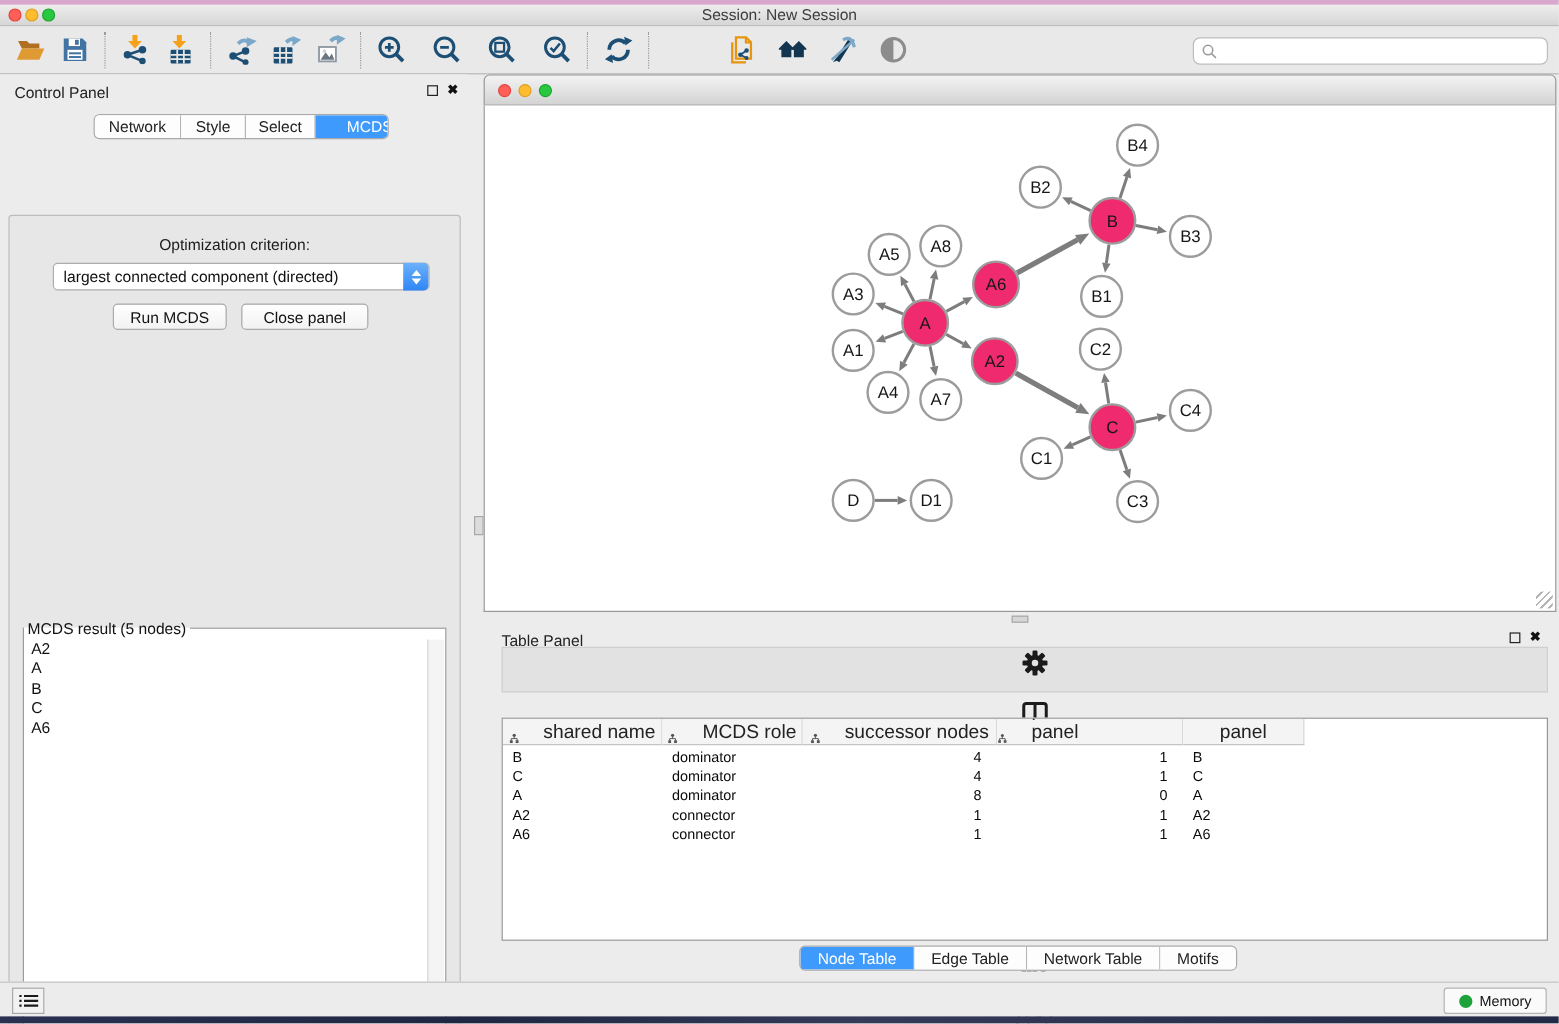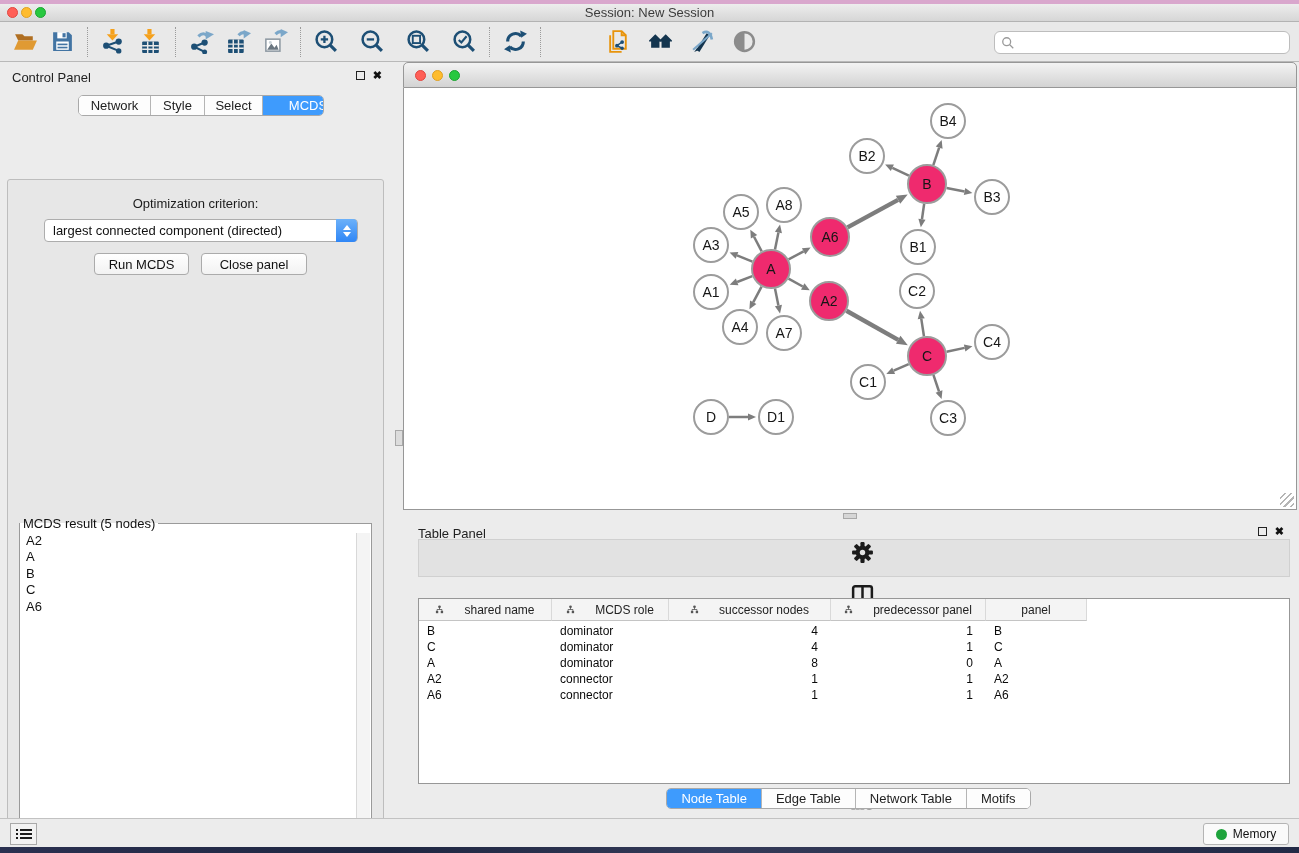--- a/index.html
+++ b/index.html
@@ -78,21 +78,21 @@
   .tpanel { position:absolute; left:398px; top:520px; width:901px; height:298px; background:#ececec; }
   .tp-head { position:absolute; left:20px; top:6px; font-size:13px; color:#222; }
   .tp-toolbar { position:absolute; left:20px; top:19px; width:872px; height:38px; background:#e2e2e2;
     border:1px solid #d0d0d0; display:flex; align-items:center; gap:17px; padding-left:17px;flex-direction:column; }
   .tp-toolbar .tb-btn { width:26px; height:26px; }
   .fx { font-family:"DejaVu Serif", serif; font-style:italic; font-size:19px; color:#a2a2a2; }
 
   .dtable { position:absolute; left:20px; top:78px; width:872px; height:186px; background:#fff; border:1px solid #979797; overflow:hidden; }
   .thead { position:absolute; left:0; top:0; height:22px; display:flex; }
   .th { background:#f4f4f4; border-right:1px solid #d9d9d9; border-bottom:1px solid #c4c4c4;
-    font-size:12px; color:#222; display:flex; align-items:center; justify-content:center; gap:20px; height:22px; }
+    font-size:16px; color:#222; display:flex; align-items:flex-end; justify-content:center; gap:20px; height:22px; }
   .th svg { width:9px; height:9px; }
   .trow { position:absolute; display:flex; height:16px; }
   .td { font-size:12px; color:#0a0a0a; line-height:16px; white-space:nowrap; overflow:hidden; }
   .td.right { text-align:right; padding-right:13px; }
   .td.left { padding-left:8px; }
 
   .tp-tabs-wrap { position:absolute; left:0; width:100%; top:268px; display:flex; justify-content:center; }
   .tp-tabs-wrap .seg { position:relative;justify-content:flex-end; }
   .tp-tabs-wrap .seg .seg-item { padding:0 14px; }
 

